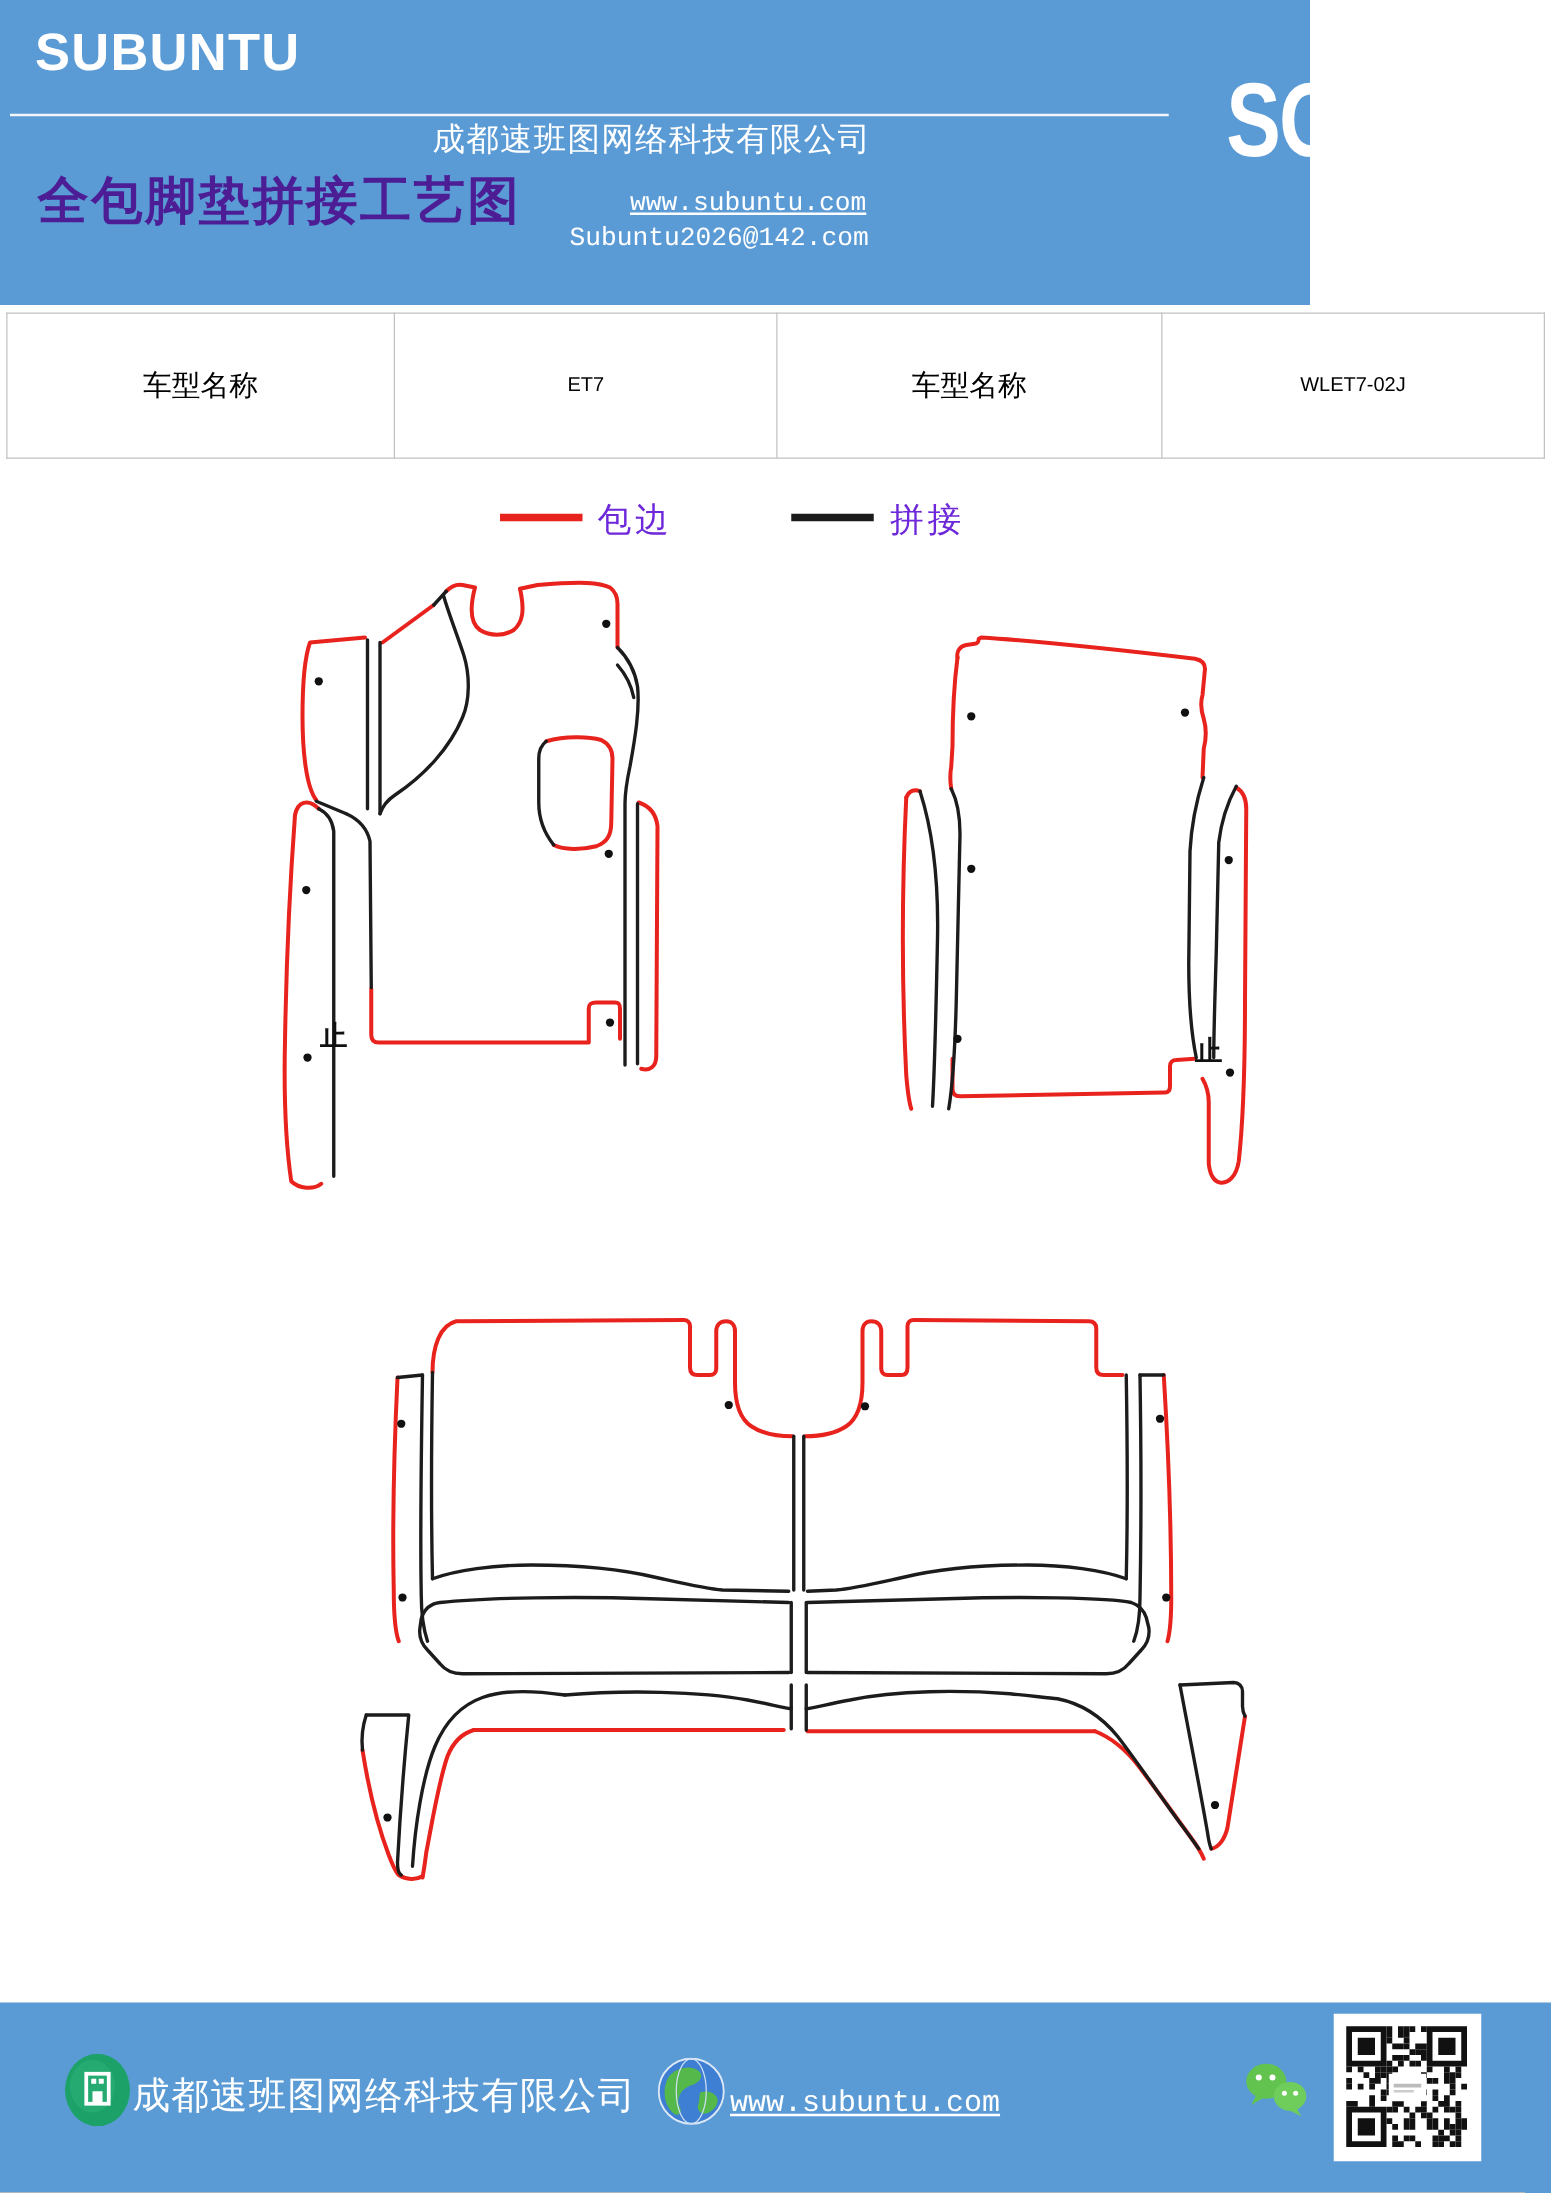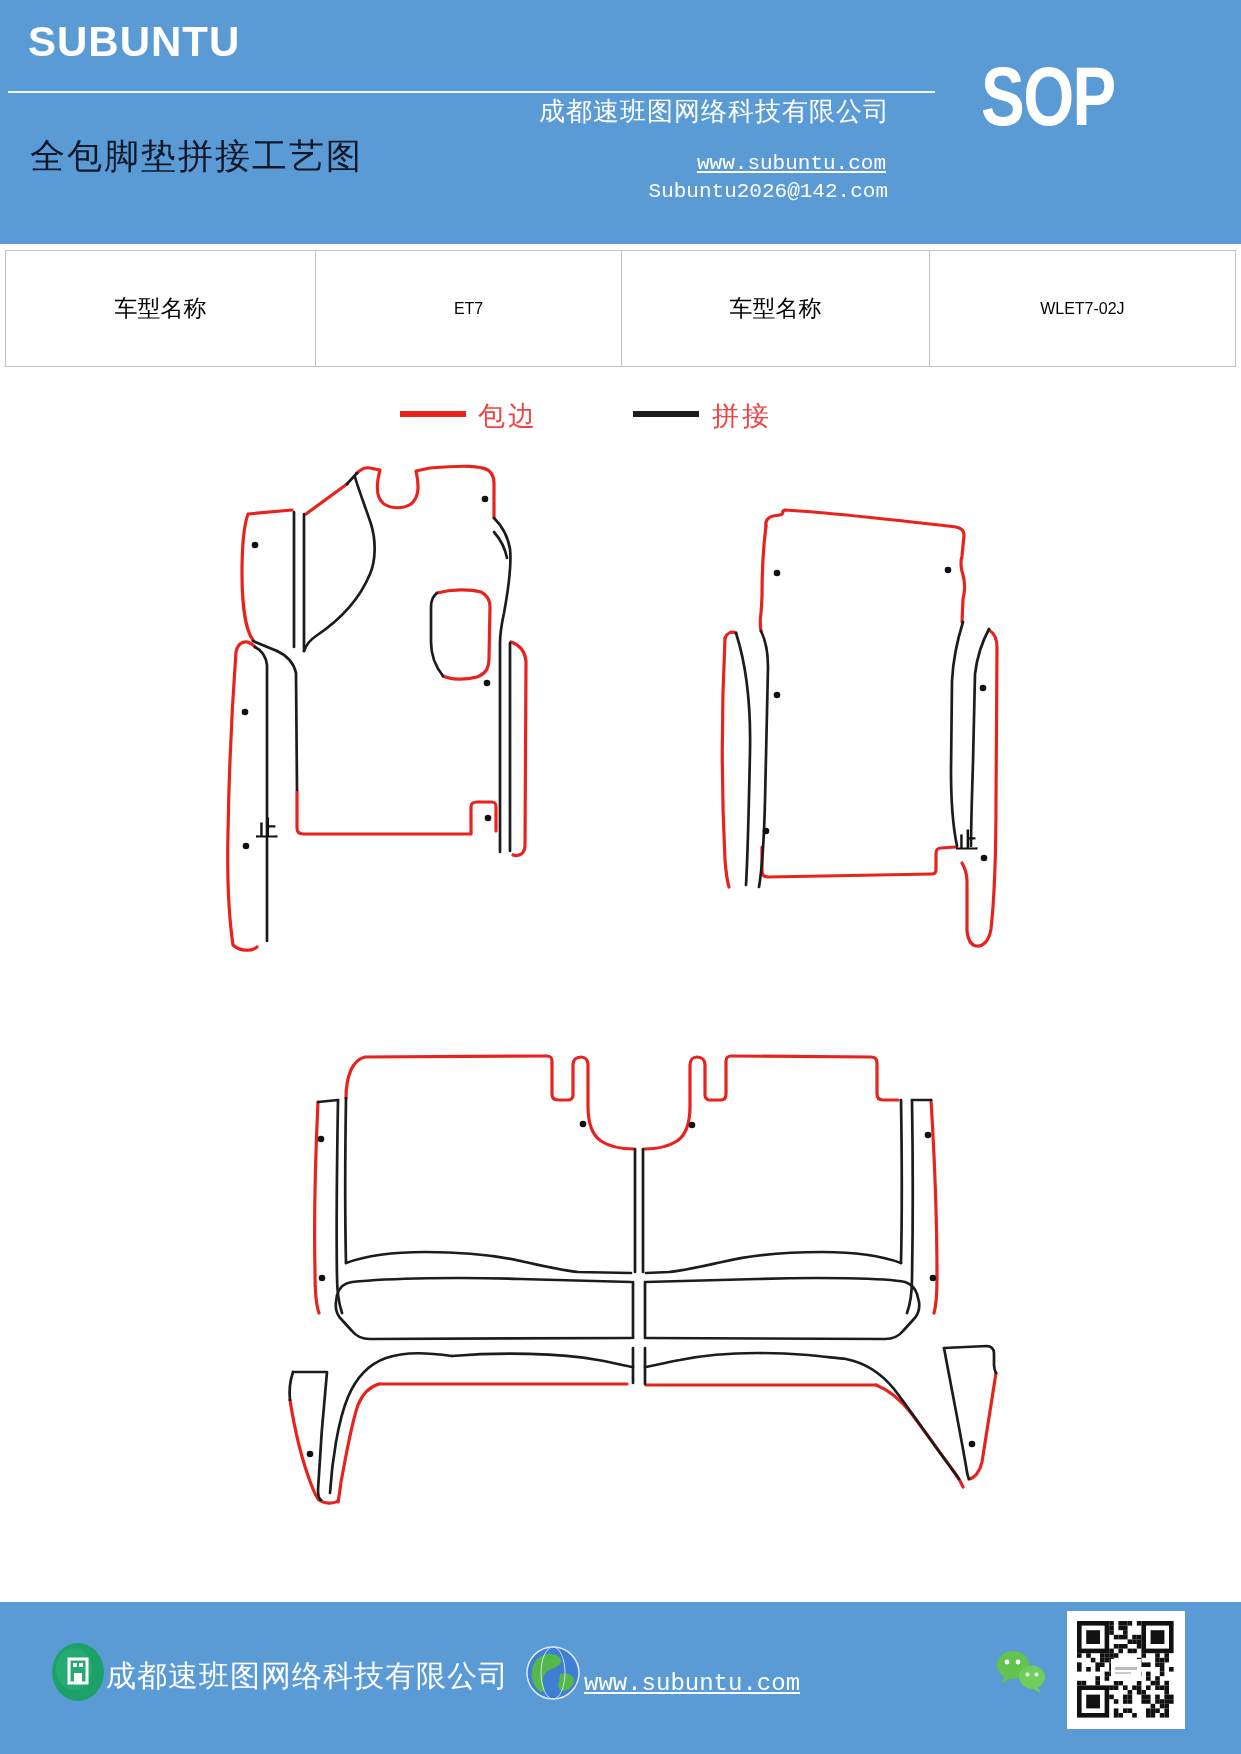--- a/index.html
+++ b/index.html
@@ -2,41 +2,41 @@
 <html><head>
 <meta charset="utf-8">
 <style>
   :root{ --blue:#5b9bd5; --red:#e8231d; --black:#1c1c1c; --tb:#c2c2c2; }
   *{margin:0;padding:0;box-sizing:border-box;}
   html,body{background:#888;}
   body{font-family:"Liberation Sans",sans-serif;}
   #page{position:relative;width:1241px;height:1754px;background:#fff;margin:0 auto;overflow:hidden;}
 
   
-  .header{position:absolute;left:0;top:0;width:1241px;height:244px;background:var(--blue);}
+  .header{position:absolute;left:0;top:0;width:1048px;height:244px;background:var(--blue);}
   .brand{position:absolute;left:28px;top:18px;color:#fff;font-size:42px;font-weight:bold;letter-spacing:1px;font-family:"Liberation Sans",sans-serif;}
   .hline{position:absolute;left:8px;top:91px;width:927px;height:2px;background:#f2f6fb;}
-  .doc-title{position:absolute;left:30px;top:133px;color:#0f172a;font-size:35px;font-weight:normal;font-family:"Liberation Serif",serif;letter-spacing:2px;}
+  .doc-title{position:absolute;left:30px;top:133px;color:#4c1d95;font-size:41px;font-weight:bold;font-family:"Liberation Serif",serif;letter-spacing:2px;}
   .h-company{position:absolute;right:351px;top:94px;color:#fff;font-size:26px;font-family:"Liberation Serif",serif;letter-spacing:1px;}
   .h-url{position:absolute;right:355px;top:152px;color:#fff;font-size:21px;font-family:"Liberation Mono",monospace;text-decoration:underline;}
   .h-mail{position:absolute;right:353px;top:180px;color:#fff;font-size:21px;font-family:"Liberation Mono",monospace;}
   .sop{position:absolute;left:981px;top:48px;color:#fff;font-size:84px;font-weight:bold;font-family:"Liberation Sans",sans-serif;transform:scaleX(0.78);transform-origin:left top;letter-spacing:-2px;}
 
   
   .info-table{position:absolute;left:5px;top:250px;width:1231px;height:117px;border-collapse:collapse;table-layout:fixed;}
   .info-table td{border:1px solid var(--tb);text-align:center;vertical-align:middle;}
   td.zh{font-family:Liberation Sans, sans-serif;font-size:23px;color:#000;}
   td.val{font-family:"Liberation Sans",sans-serif;font-size:16px;color:#000;}
 
   
   .legend{position:absolute;left:0;top:392px;width:1241px;height:44px;}
   .sw{position:absolute;top:19px;height:6px;width:66px;}
   .sw.red{left:400px;background:var(--red);}
   .sw.blk{left:633px;background:var(--black);}
-  .lg-label{position:absolute;top:6px;font-size:27px;color:#ef4444;font-family:"Liberation Serif",serif;letter-spacing:3px;}
+  .lg-label{position:absolute;top:6px;font-size:27px;color:#6d28d9;font-family:"Liberation Serif",serif;letter-spacing:3px;}
   .lg-label.l1{left:478px;}
   .lg-label.l2{left:712px;}
 
   
   #mats{position:absolute;left:0;top:0;width:1241px;height:1754px;}
   .ln-red{fill:none;stroke:var(--red);stroke-width:3.2;stroke-linecap:round;stroke-linejoin:round;}
   .ln-black{fill:none;stroke:var(--black);stroke-width:2.7;stroke-linecap:round;stroke-linejoin:round;}
   .mk{font-family:"Liberation Serif",serif;font-size:22px;font-weight:bold;fill:#111;}
 
   

